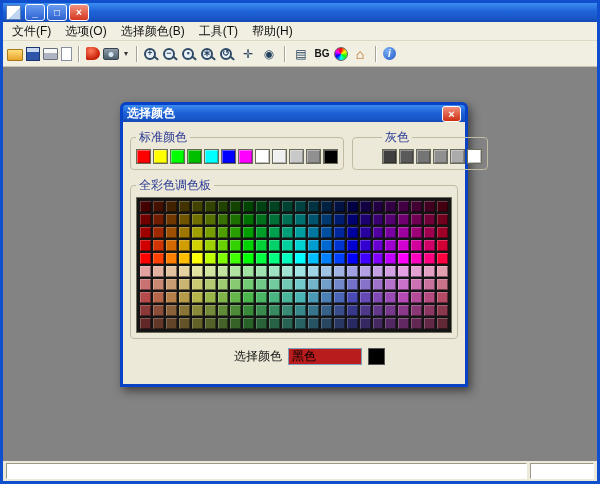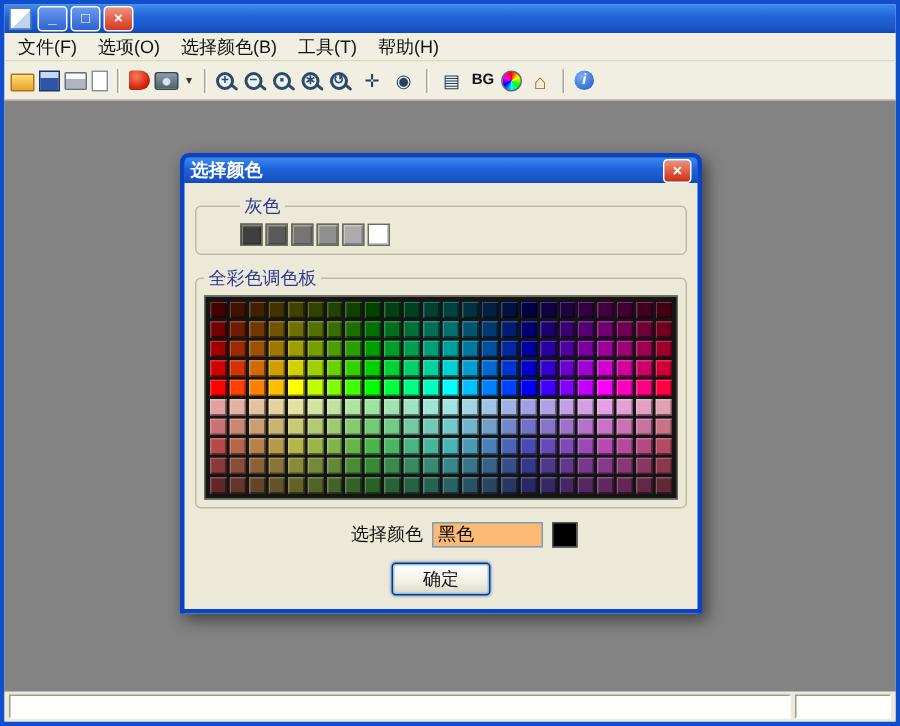--- a/index.html
+++ b/index.html
@@ -45,21 +45,21 @@
   .toprow{display:flex;gap:8px;}
   .std{flex:0 0 196px;box-sizing:border-box;}
   .gray{flex:1;padding-left:29px;}
   .swrow{display:flex;gap:2px;}
   .sw{width:13px;height:13px;border:1px solid #6B6B5A;box-shadow:inset 1px 1px 0 rgba(255,255,255,.35),inset -1px -1px 0 rgba(0,0,0,.25);display:inline-block;}
   .pal{margin-top:7px;}
   .palgrid{display:grid;grid-template-columns:repeat(24,1fr);gap:2px;background:#141414;padding:3px;border:1px solid #6B6B5A;}
   .pcell{height:11px;box-shadow:inset 1px 1px 0 rgba(255,255,255,.22),inset -1px -1px 0 rgba(0,0,0,.45);}
   .selrow{display:flex;align-items:center;gap:6px;margin-top:9px;padding-left:104px;}
   .sellabel{font-size:12px;color:#111;}
-  .selinput{width:74px;height:17px;border:1px solid #7F9DB9;font-size:12px;padding:1px 3px;box-sizing:border-box;font-family:inherit;background:#fdba74;}
+  .selinput{width:74px;height:17px;border:1px solid #7F9DB9;font-size:12px;padding:1px 3px;box-sizing:border-box;font-family:inherit;background:#b91c1c;}
   .selswatch{width:15px;height:15px;border:1px solid #555;display:inline-block;}
   .btnrow{display:flex;justify-content:center;gap:26px;margin-top:10px;padding-bottom:2px;}
   .btn{min-width:66px;height:22px;font-size:12px;font-family:inherit;background:linear-gradient(#FFFFFF,#F2F0E4 60%,#DCD8C8);border:1px solid #003C74;border-radius:3px;color:#111;}
   .btn.default{box-shadow:inset 0 0 0 1px #9CBEF5,0 0 2px #4E7DD0;}
 </style>
 </head>
 <body>
 
 <div class="window">
   <div class="titlebar">
@@ -106,20 +106,37 @@
     </div>
 
   <div class="workspace">
     <div class="dialog">
       <div class="dtitle">
         <span>选择颜色</span>
         <span class="dclose">×</span>
       </div>
       <div class="dbody">
         <div class="toprow">
+          <fieldset class="std">
+            <legend>标准颜色</legend>
+            <div class="swrow">
+                <span class="sw" style="background: rgb(255, 0, 0);"></span>
+                <span class="sw" style="background: rgb(255, 255, 0);"></span>
+                <span class="sw" style="background: rgb(0, 255, 0);"></span>
+                <span class="sw" style="background: rgb(0, 191, 0);"></span>
+                <span class="sw" style="background: rgb(0, 255, 255);"></span>
+                <span class="sw" style="background: rgb(0, 0, 255);"></span>
+                <span class="sw" style="background: rgb(255, 0, 255);"></span>
+                <span class="sw" style="background: rgb(255, 255, 255);"></span>
+                <span class="sw" style="background: rgb(240, 240, 240);"></span>
+                <span class="sw" style="background: rgb(200, 200, 200);"></span>
+                <span class="sw" style="background: rgb(144, 144, 144);"></span>
+                <span class="sw" style="background: rgb(0, 0, 0);"></span>
+              </div>
+          </fieldset>
           <fieldset class="gray">
             <legend>灰色</legend>
             <div class="swrow">
                 <span class="sw" style="background: rgb(63, 63, 63);"></span>
                 <span class="sw" style="background: rgb(90, 90, 90);"></span>
                 <span class="sw" style="background: rgb(117, 117, 117);"></span>
                 <span class="sw" style="background: rgb(144, 144, 144);"></span>
                 <span class="sw" style="background: rgb(171, 171, 171);"></span>
                 <span class="sw" style="background: rgb(255, 255, 255);"></span>
               </div>
@@ -369,21 +386,20 @@
               <span class="pcell" style="background: rgb(98, 40, 69);"></span>
               <span class="pcell" style="background: rgb(98, 40, 54);"></span>
             </div>
         </fieldset>
         <div class="selrow">
           <span class="sellabel">选择颜色</span>
           <input class="selinput" readonly="" value="黑色" style="">
           <span class="selswatch" style="background: rgb(0, 0, 0);"></span>
         </div>
         <div class="btnrow">
-          <button class="btn default">确定</button>
         </div>
       </div>
     </div>
   </div>
 
   <div class="statusbar">
     <div class="spanel main"></div>
     <div class="spanel side"></div>
   </div>
 </div>

